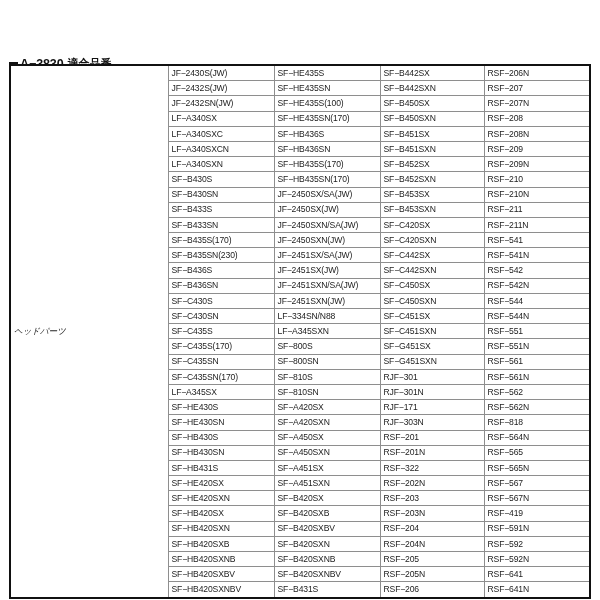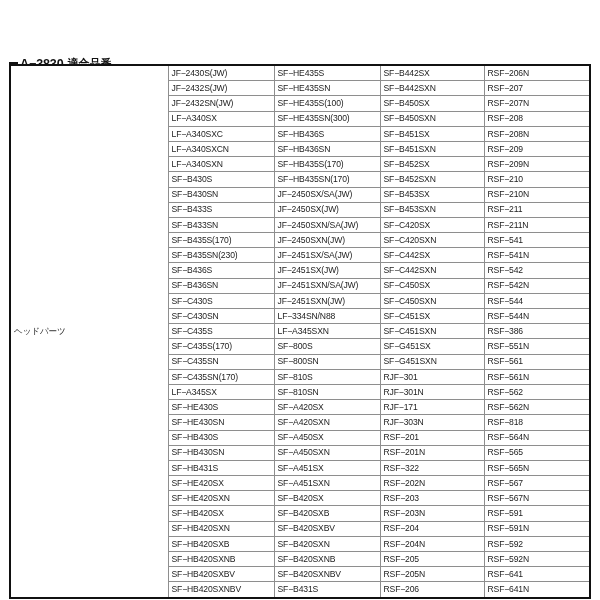--- a/index.html
+++ b/index.html
@@ -75,20 +75,21 @@
     vertical-align: middle;
     letter-spacing: -0.15px;
   }
   td.category-cell {
     border-right: 1px solid #111111;
     font-size: 11.5px;
     vertical-align: top;
     padding: 4px 0 0 5px;
     color: #111111;
     letter-spacing: 0;
+    font-style: italic;
   }
   col.c-cat { width: 158px; }
   col.c-p1  { width: 106px; }
   col.c-p2  { width: 106px; }
   col.c-p3  { width: 104px; }
   col.c-p4  { width: 106px; }
 </style>
 </head>
 <body>
 
@@ -123,21 +124,21 @@
           <td class="part-cell">RSF−207</td>
         </tr>
         <tr>
           <td class="part-cell">JF−2432SN(JW)</td>
           <td class="part-cell">SF−HE435S(100)</td>
           <td class="part-cell">SF−B450SX</td>
           <td class="part-cell">RSF−207N</td>
         </tr>
         <tr>
           <td class="part-cell">LF−A340SX</td>
-          <td class="part-cell">SF−HE435SN(300)</td>
+          <td class="part-cell">SF−HE435SN(170)</td>
           <td class="part-cell">SF−B450SXN</td>
           <td class="part-cell">RSF−208</td>
         </tr>
         <tr>
           <td class="part-cell">LF−A340SXC</td>
           <td class="part-cell">SF−HB436S</td>
           <td class="part-cell">SF−B451SX</td>
           <td class="part-cell">RSF−208N</td>
         </tr>
         <tr>
@@ -209,21 +210,21 @@
         <tr>
           <td class="part-cell">SF−C430SN</td>
           <td class="part-cell">LF−334SN/N88</td>
           <td class="part-cell">SF−C451SX</td>
           <td class="part-cell">RSF−544N</td>
         </tr>
         <tr>
           <td class="part-cell">SF−C435S</td>
           <td class="part-cell">LF−A345SXN</td>
           <td class="part-cell">SF−C451SXN</td>
-          <td class="part-cell">RSF−386</td>
+          <td class="part-cell">RSF−551</td>
         </tr>
         <tr>
           <td class="part-cell">SF−C435S(170)</td>
           <td class="part-cell">SF−800S</td>
           <td class="part-cell">SF−G451SX</td>
           <td class="part-cell">RSF−551N</td>
         </tr>
         <tr>
           <td class="part-cell">SF−C435SN</td>
           <td class="part-cell">SF−800SN</td>
@@ -281,21 +282,21 @@
         <tr>
           <td class="part-cell">SF−HE420SXN</td>
           <td class="part-cell">SF−B420SX</td>
           <td class="part-cell">RSF−203</td>
           <td class="part-cell">RSF−567N</td>
         </tr>
         <tr>
           <td class="part-cell">SF−HB420SX</td>
           <td class="part-cell">SF−B420SXB</td>
           <td class="part-cell">RSF−203N</td>
-          <td class="part-cell">RSF−591</td>
+          <td class="part-cell">RSF−419</td>
         </tr>
         <tr>
           <td class="part-cell">SF−HB420SXN</td>
           <td class="part-cell">SF−B420SXBV</td>
           <td class="part-cell">RSF−204</td>
           <td class="part-cell">RSF−591N</td>
         </tr>
         <tr>
           <td class="part-cell">SF−HB420SXB</td>
           <td class="part-cell">SF−B420SXN</td>

